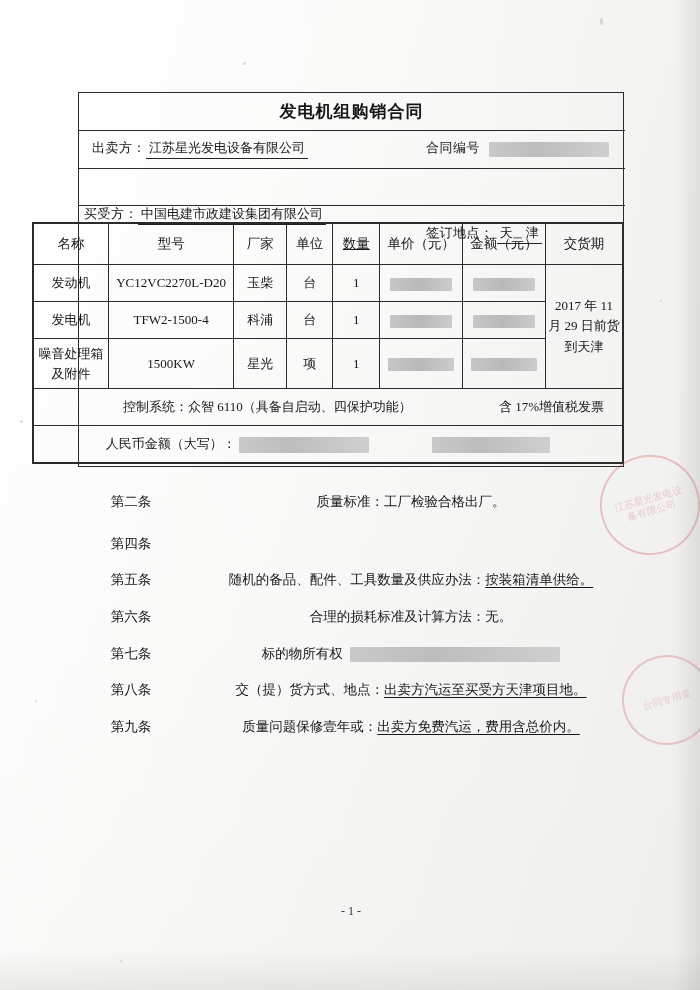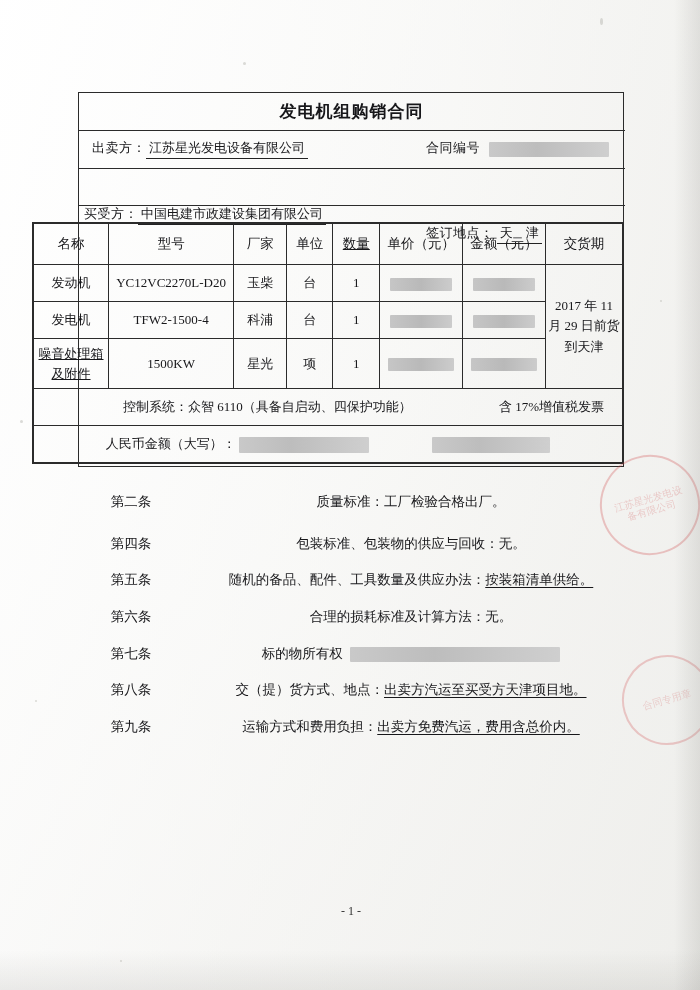--- a/index.html
+++ b/index.html
@@ -293,21 +293,21 @@
           <td>发电机</td>
           <td>TFW2-1500-4</td>
           <td>科浦</td>
           <td>台</td>
           <td>1</td>
           <td><span class="cell-blur"></span></td>
           <td><span class="cell-blur"></span></td>
         </tr>
 
         <tr>
-          <td style="line-height:1.5;text-decoration:underline;">噪音处理箱及附件</td>
+          <td style="line-height:1.5;">噪音处理箱及附件</td>
           <td>1500KW</td>
           <td>星光</td>
           <td>项</td>
           <td>1</td>
           <td><span class="cell-blur w2"></span></td>
           <td><span class="cell-blur w2"></span></td>
         </tr>
 
         <tr class="ctrl-row">
           <td colspan="8">
@@ -330,21 +330,20 @@
     <div class="clauses">
 
       <div class="clause">
         <div class="no">第二条</div>
         <div class="body">质量标准：工厂检验合格出厂。</div>
       </div>
 
 
       <div class="clause" style="margin-top:18px;">
         <div class="no">第四条</div>
-        <div class="body">包装标准、包装物的供应与回收：无。</div>
       </div>
 
       <div class="clause">
         <div class="no">第五条</div>
         <div class="body">
           <span>随机的备品、配件、工具数量及供应办法：</span><span class="ul">按装箱清单供给。</span>
         </div>
       </div>
 
       <div class="clause">
@@ -363,21 +362,21 @@
       <div class="clause">
         <div class="no">第八条</div>
         <div class="body">
           <span>交（提）货方式、地点：</span><span class="ul">出卖方汽运至买受方天津项目地。</span>
         </div>
       </div>
 
       <div class="clause">
         <div class="no">第九条</div>
         <div class="body">
-          <span>运输方式和费用负担：</span><span class="ul">出卖方免费汽运，费用含总价内。</span>
+          <span>质量问题保修壹年或：</span><span class="ul">出卖方免费汽运，费用含总价内。</span>
         </div>
       </div>
 
     </div>
 
     <div class="pageno">- 1 -</div>
   </div>
 
   <div class="stamp" id="stamp1">
     <div class="s-txt">江苏星光发电设备有限公司</div>

